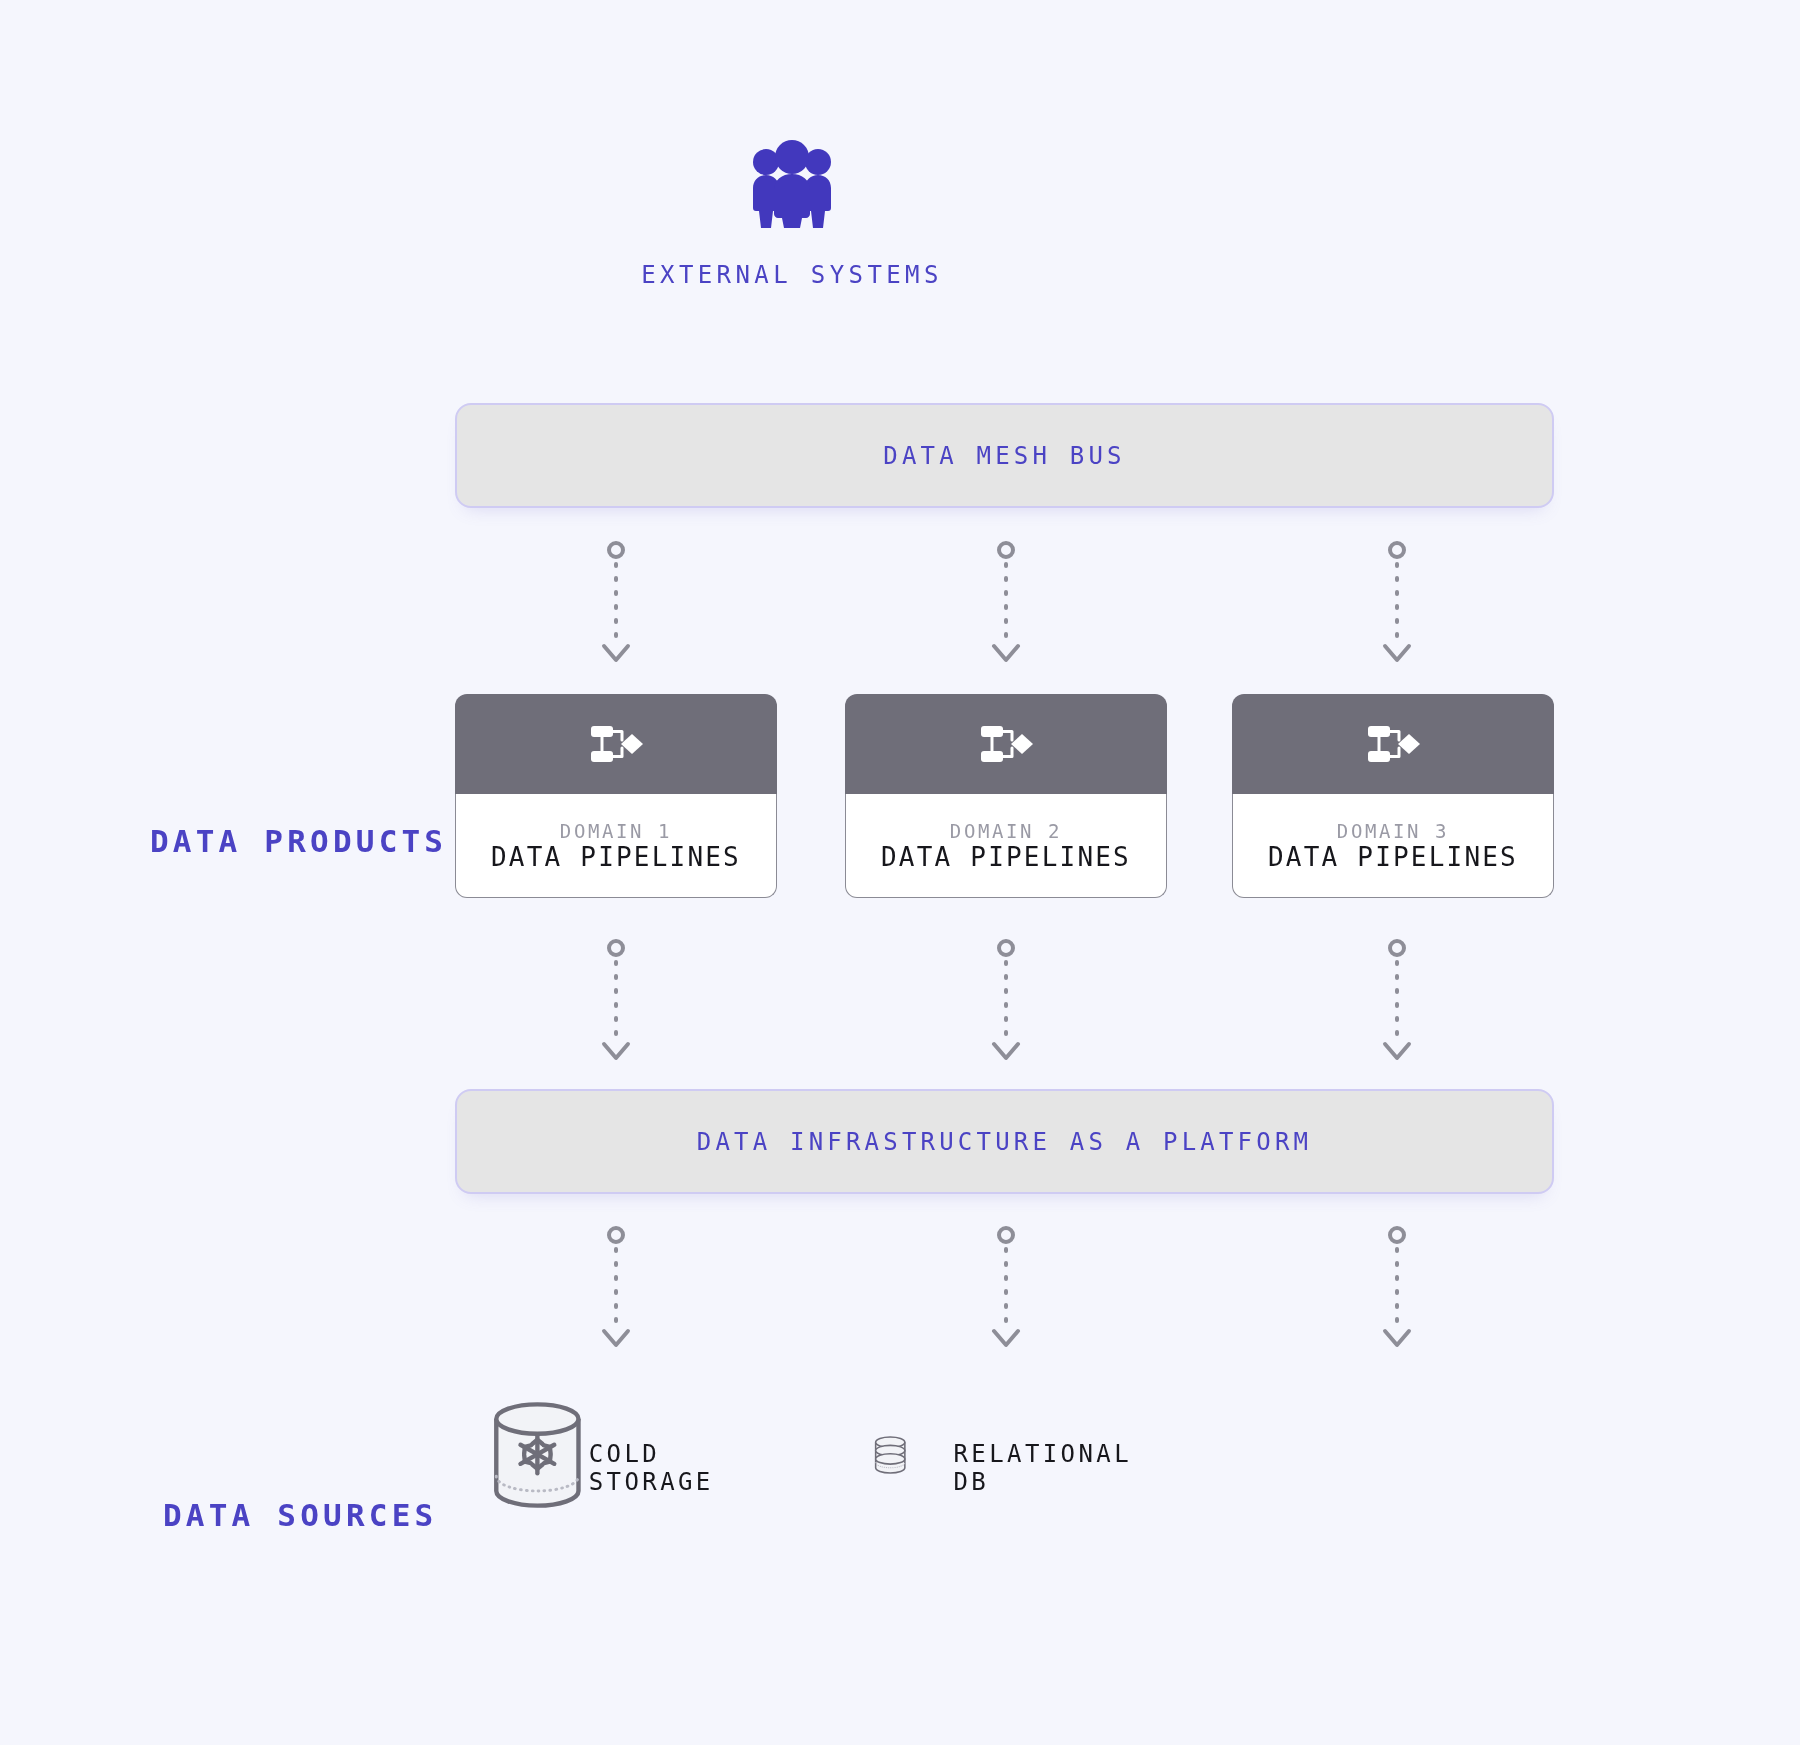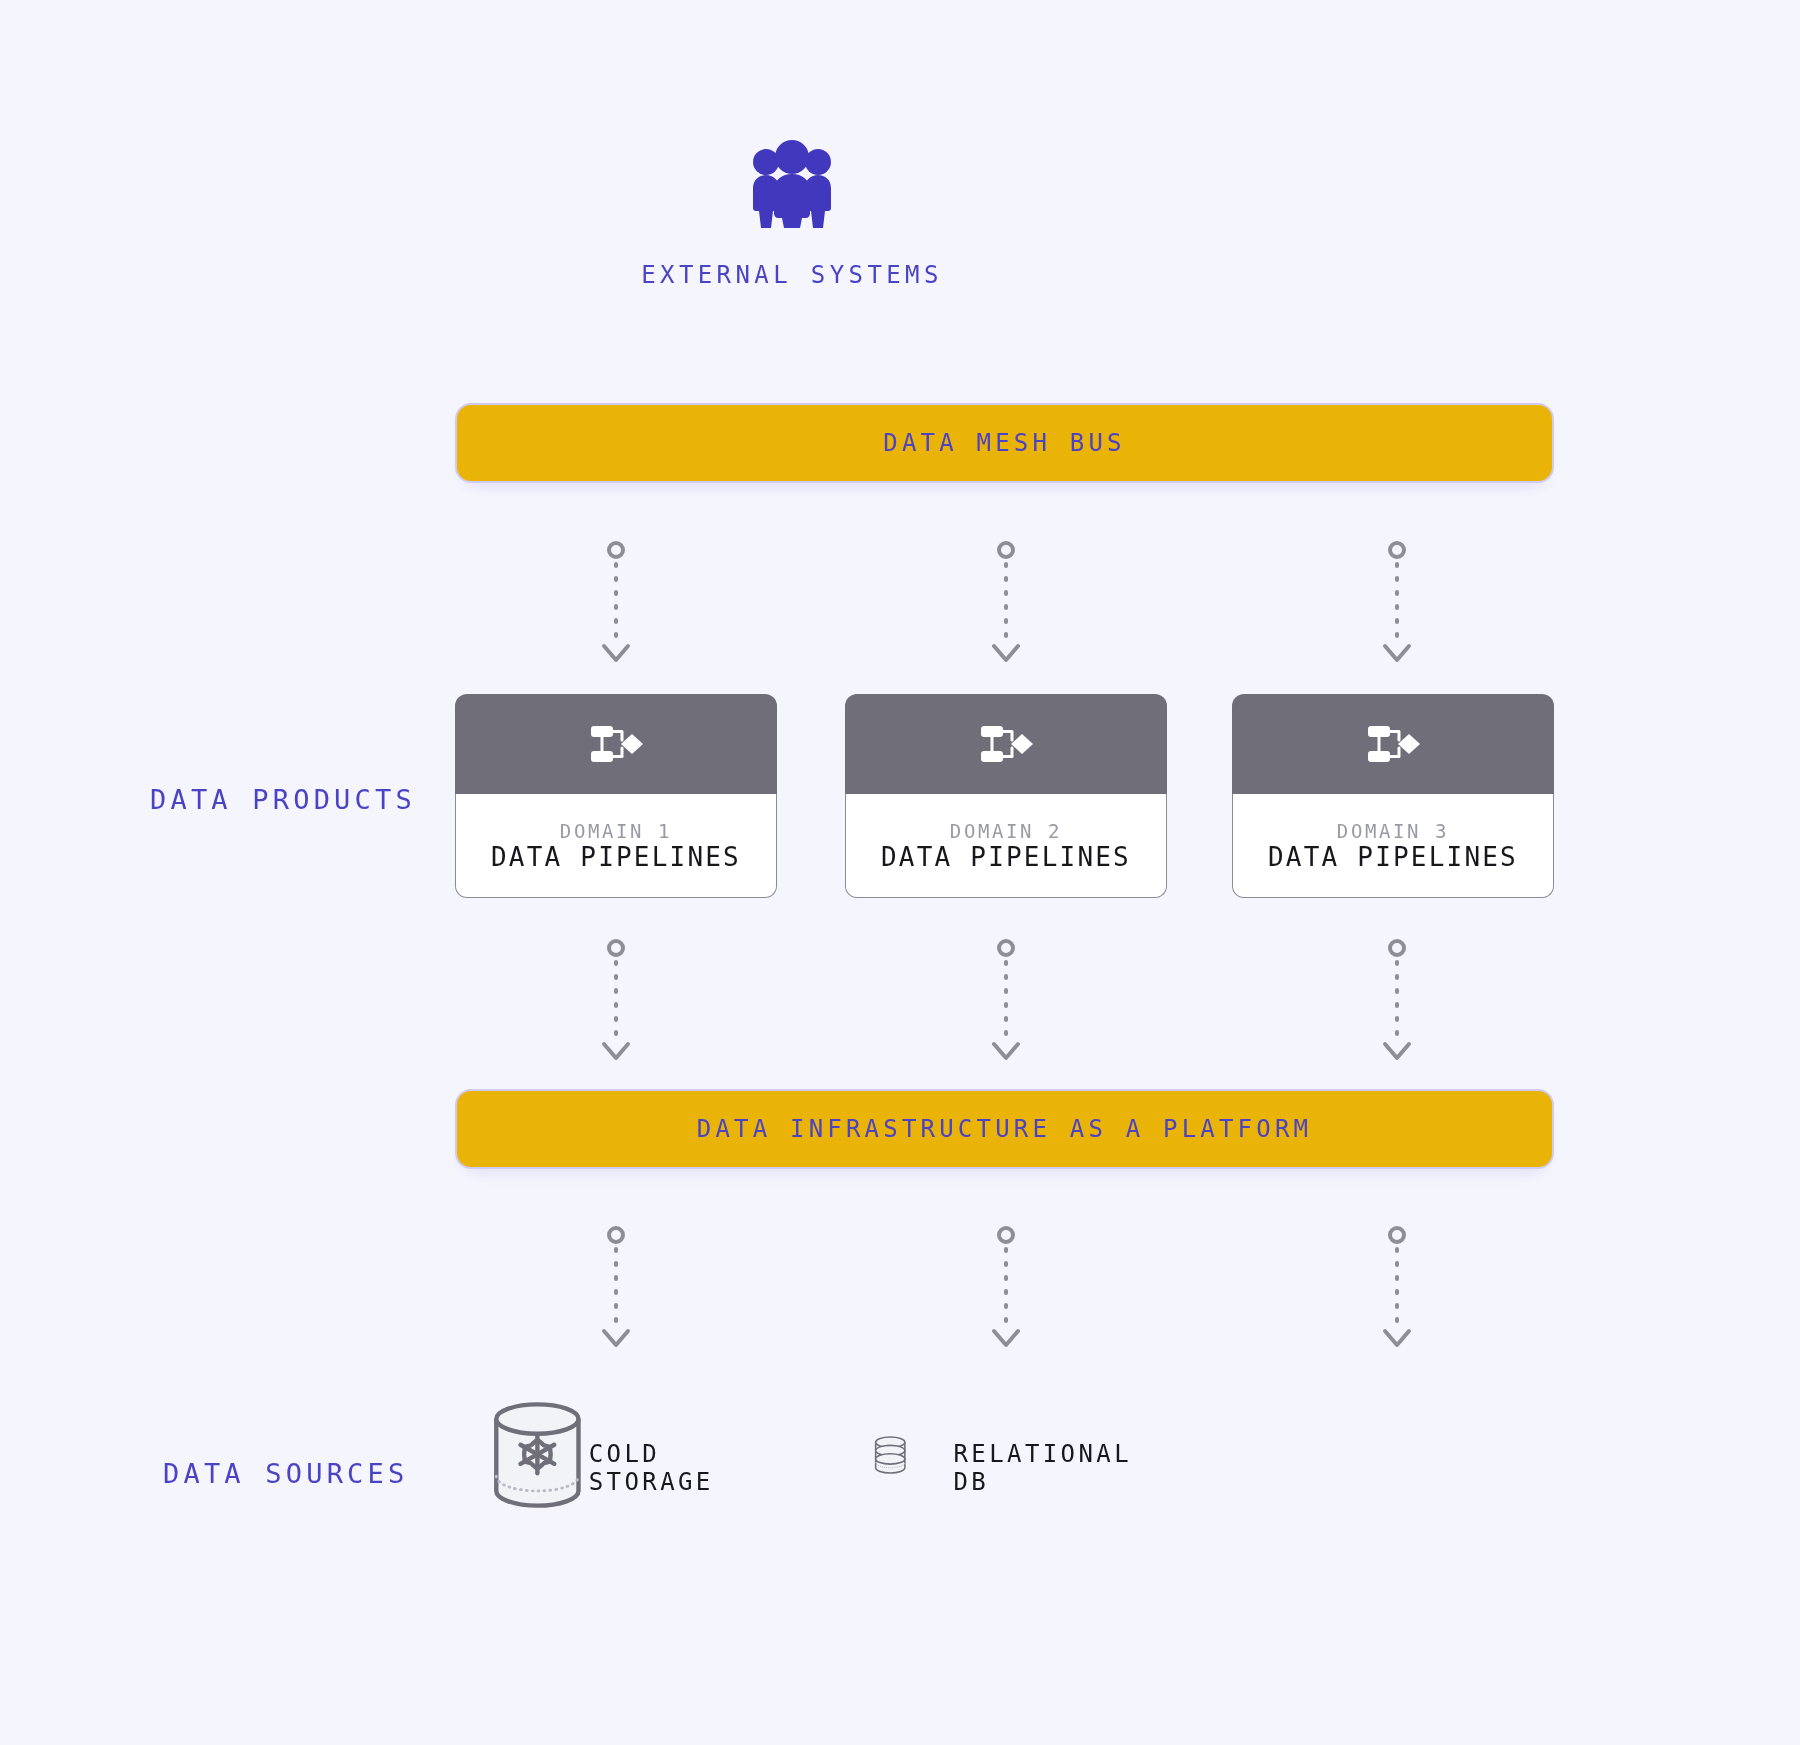--- a/index.html
+++ b/index.html
@@ -46,47 +46,48 @@
     letter-spacing: 4.4px;
     color: #4b43c4;
     font-weight: 500;
   }
 
   
   .bar {
     position: absolute;
     left: 455px;
     width: 1099px;
-    height: 80px;
+    height: 105px;
     box-sizing: border-box;
-    background: #eab308;
+    background: #e5e5e5;
     border: 2px solid #cfcbf3;
     border-radius: 16px;
     display: flex;
     align-items: center;
     justify-content: center;
     box-shadow: 0 10px 18px -10px rgba(110,100,200,0.22);
   }
   .bar .bar-label {
     font-size: 24px;
     letter-spacing: 4.2px;
     color: #4b43c4;
     font-weight: 500;
   }
   #bar-mesh { top: 403px; }
   #bar-platform { top: 1089px; }
 
   
   .side-label {
     position: absolute;
-    font-size: 27px;
+    font-size: 31px;
     letter-spacing: 4.2px;
     color: #4b43c4;
-    font-weight: 400;
+    font-weight: 700;
     white-space: nowrap;
+    margin-top: 39px;
   }
   #label-data-products { left: 150px; top: 784px; }
   #label-data-sources  { left: 163px; top: 1458px; text-align: center; }
 
   
   .connector {
     position: absolute;
     width: 40px;
     height: 130px;
   }

